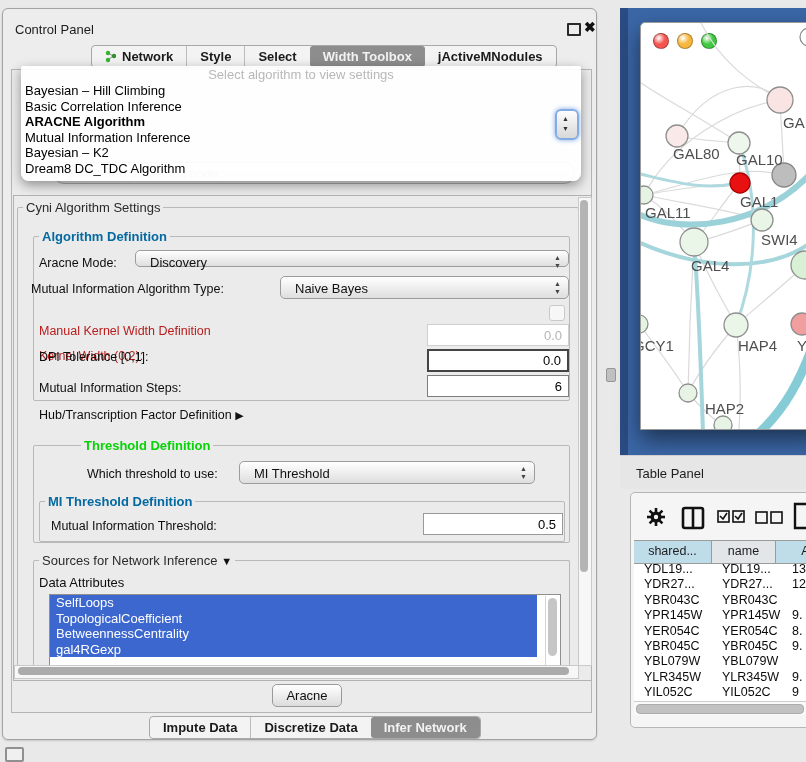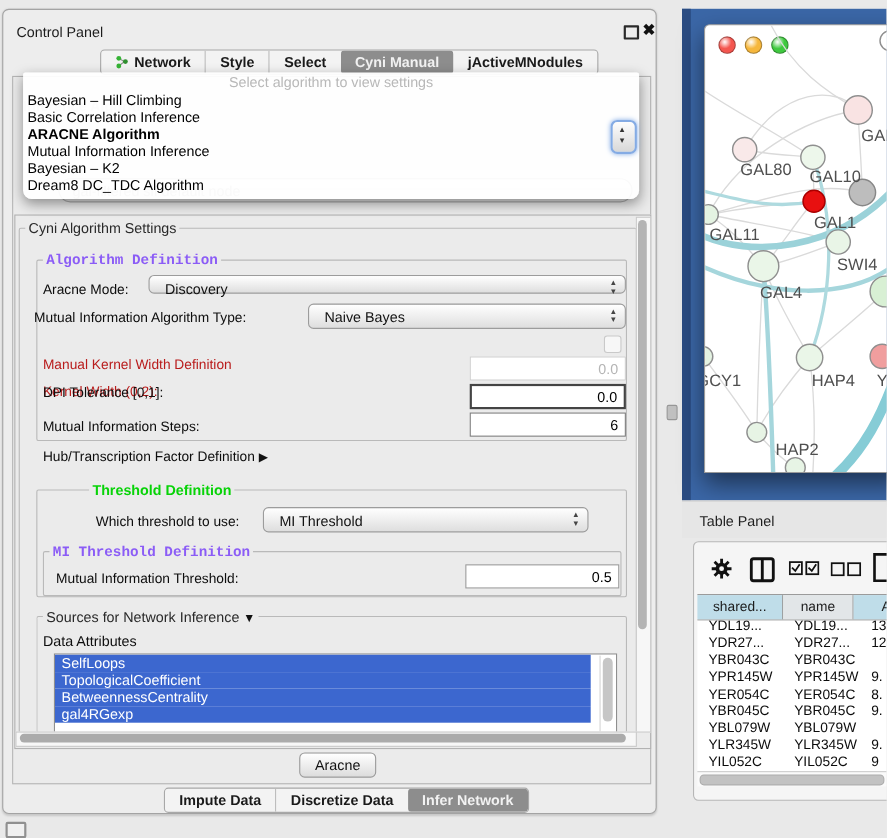--- a/index.html
+++ b/index.html
@@ -24,21 +24,21 @@
   .behind-combo{left:50px;top:153px;width:522px;height:22px;border:1px solid #adadad;border-radius:12px;background:linear-gradient(#fcfcfc,#e3e3e3);z-index:1;font-size:13px;color:#a9a9a9;line-height:22px;padding-left:12px;box-sizing:border-box;}
   .popup{left:18px;top:57px;width:560px;height:115px;background:rgba(255,255,255,0.93);border-radius:2px 2px 8px 8px;box-shadow:0 4px 12px rgba(0,0,0,.4);z-index:5;}
   .popup .ph{height:17px;text-align:center;font-size:13px;color:#b8b8b8;line-height:17px;}
   .popup .item{height:15.6px;line-height:15.6px;font-size:13px;color:#000;padding-left:4px;}
   .popup .item.bold{font-weight:bold;}
   .bluestep{left:552px;top:100px;width:20px;height:27px;border:2px solid #84abe4;border-radius:6px;background:linear-gradient(#fdfdfd,#d8d8d8);box-shadow:0 0 5px #7ea8e6;z-index:6;}
   .bluestep .arr{position:absolute;left:5px;font-size:7px;color:#333;line-height:7px;}
   
   .group{border:1px solid #b9b9b9;border-radius:2px;}
   .gtitle{position:absolute;background:#ebebeb;padding:0 3px;font-size:13px;}
-  .blue{color:#8b5cf6;font-family:Liberation Mono, monospace;}
+  .blue{color:#0369a1;}
   .green{color:#07d307;}
   .dark{color:#2a2a2a;}
   .lbl{font-size:12.5px;font-weight:normal;color:#0d0d0d;}
   .lbl.off{color:#b91c1c;margin-top:18px;}
   .combo{border:1px solid #9c9c9c;border-radius:5px;background:linear-gradient(#ffffff,#dedede);font-size:13px;color:#111;box-sizing:border-box;}
   .combo .val{position:absolute;left:14px;top:4px;}
   .combo .steps{position:absolute;right:7px;top:3px;font-size:7px;line-height:8px;color:#444;}
   .field{background:#fff;font-size:13px;text-align:right;box-sizing:border-box;padding-right:6px;}
   .checkbox{width:14px;height:14px;border:1px solid #c9c9c9;border-radius:3px;background:#f7f7f7;}
   .tri{font-size:11px;color:#111;}
@@ -92,21 +92,21 @@
           </svg></span>
         <span>Network</span>
       </div>
       <div class="tab sep">
         <span>Style</span>
       </div>
       <div class="tab sep">
         <span>Select</span>
       </div>
       <div class="tab sel">
-        <span>Cyni Manual</span>
+        <span>Width Toolbox</span>
       </div>
       <div class="tab">
         <span>jActiveMNodules</span>
       </div>
     </div>
 
   <div class="abs content"></div>
 
   <div class="abs behind-label">Inference Algorithm</div>
   <div class="abs behind-combo">gal-filtered sif default node</div>

